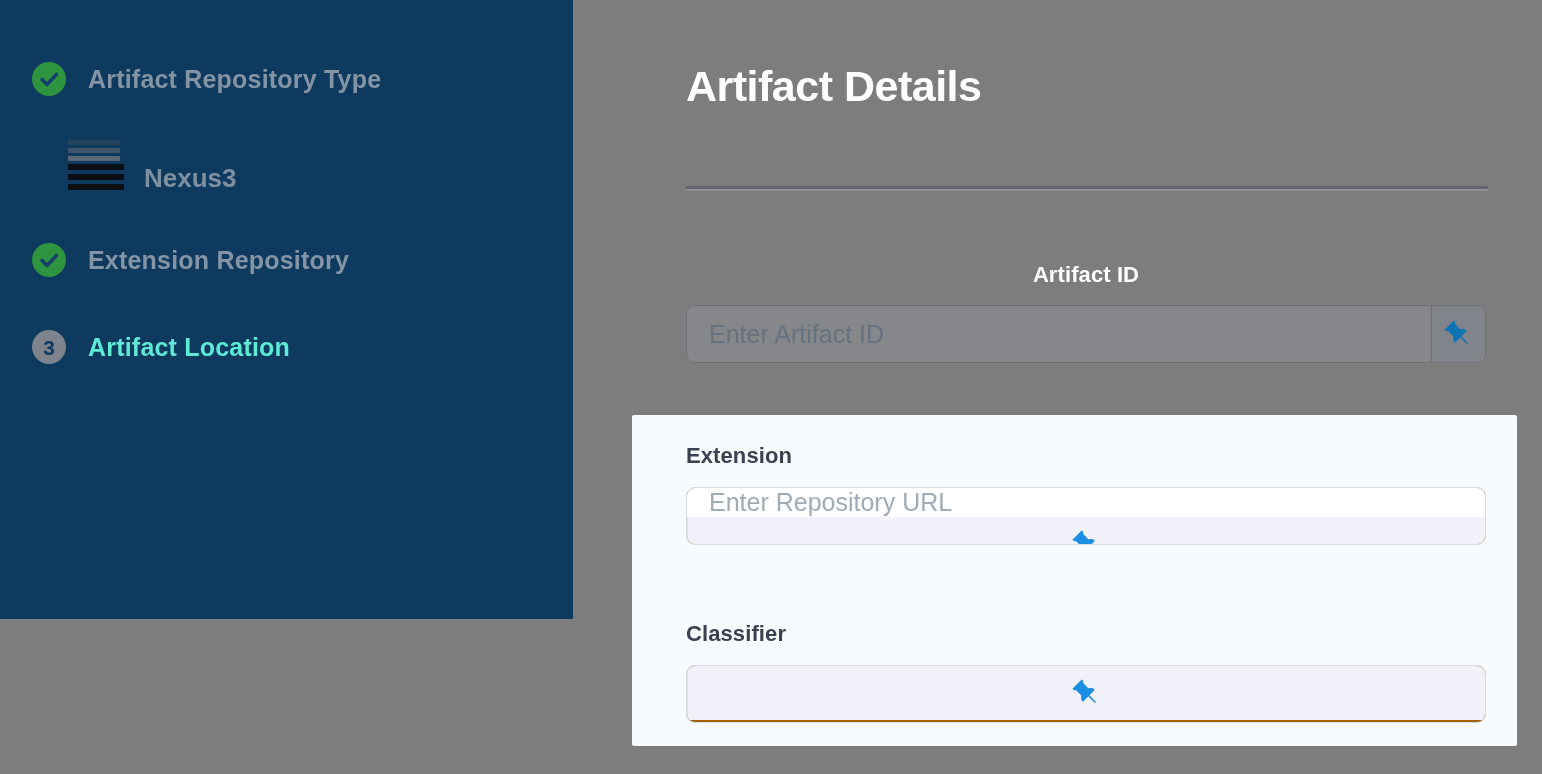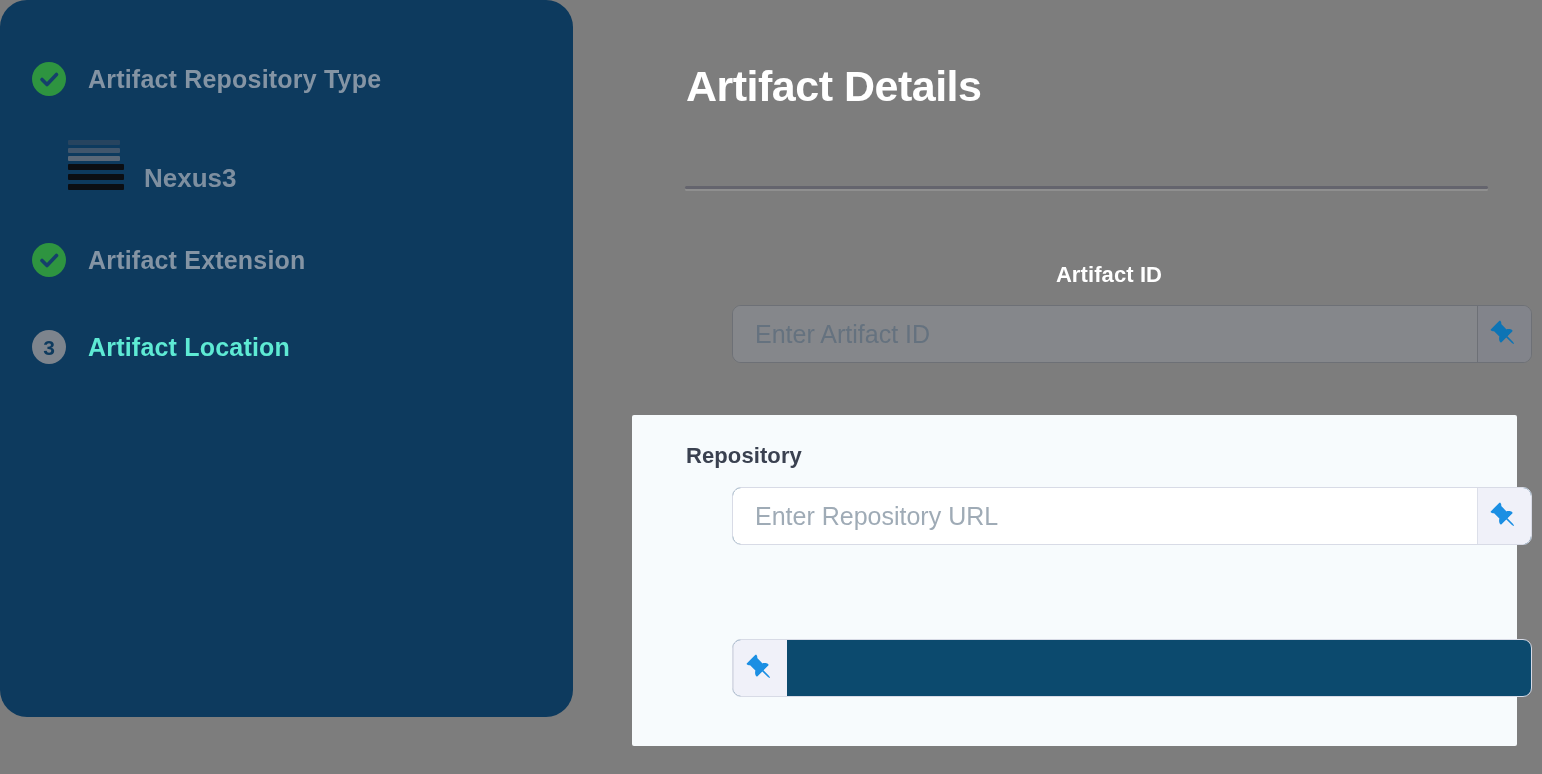--- a/index.html
+++ b/index.html
@@ -10,23 +10,22 @@
     position: relative;
     width: 1542px;
     height: 774px;
     background: #7d7d7d; 
   }
 
   
   .sidebar {
     position: absolute;
     left: 0; top: 0;
-    width: 573px; height: 717px;
+    width: 573px; height: 619px;
     background: #0d3a5e;
-    border-radius: 27px;
   }
   .step {
     position: absolute;
     left: 32px;
     display: flex;
     align-items: center;
     cursor: pointer;
   }
   .step-badge {
     width: 34px; height: 34px;
@@ -102,21 +101,20 @@
     font-weight: 700;
     letter-spacing: 0.1px;
   }
   .input-wrap {
     display: flex;
     align-items: stretch;
     border-radius: 9px;
     overflow: hidden;
     height: 58px;
     width: 800px;
-    margin-left: 46px;
   }
   .input-wrap input {
     flex: 1 1 auto;
     border: none;
     outline: none;
     font-family: "Liberation Sans", sans-serif;
     font-size: 25px;
     padding: 0 0 0 22px;
     min-width: 0;
   }
@@ -150,21 +148,22 @@
     left: 59px; top: 415px; 
     width: 885px; height: 331px;
     background: #f7fbfd;
     border-radius: 2px;
   }
   .hl-field { position: absolute; left: 54px; }
   .hl-field .field-label { color: #3a4150; }
   .hl-field .input-wrap {
     margin-top: 18px;
     border: 1px solid #d8dbe6;
-    background: #0c4a6e;
+    background: #a16207;
+    flex-direction: column;
   }
   .hl-field input { background: #ffffff; color: #22272e; }
   .hl-field input::placeholder { color: #9fabb6; opacity: 1; }
   .hl-field .pin-btn { background: #f0f1f9; border-left: 1px solid #dcdfe9; }
   .hl-field .pin-btn svg { fill: #1b8fe3; }
   .field-extension { top: 28px; }
   .field-classifier { top: 206px; }
 </style>
 </head>
 <body>
@@ -195,21 +194,21 @@
       <span class="substep-label">Nexus3</span>
     </div>
 
     <div class="step step-2">
       <span class="step-badge">
         <svg width="34" height="34" viewBox="0 0 34 34">
           <circle cx="17" cy="17" r="17" fill="#2e9440"></circle>
           <path d="M10 17.5 L15 22.5 L24.5 12.5" fill="none" stroke="#15406b" stroke-width="3.6" stroke-linecap="round" stroke-linejoin="round"></path>
         </svg>
       </span>
-      <span class="step-label">Artifact Extension</span>
+      <span class="step-label">Extension Repository</span>
     </div>
 
     <div class="step step-3">
       <span class="step-badge num-badge">3</span>
       <span class="step-label">Artifact Location</span>
     </div>
 
   </aside>
 
   <main class="content">
@@ -226,32 +225,33 @@
           <svg viewBox="0 0 16 16">
             <path d="M4.146.146A.5.5 0 0 1 4.5 0h7a.5.5 0 0 1 .5.5c0 .68-.342 1.174-.646 1.479-.126.125-.25.224-.354.298v4.431l.078.048c.203.127.476.314.751.555C12.36 7.775 13 8.527 13 9.5a.5.5 0 0 1-.5.5h-4v4.5c0 .276-.224 1.5-.5 1.5s-.5-1.224-.5-1.5V10h-4a.5.5 0 0 1-.5-.5c0-.973.64-1.725 1.17-2.189A5.92 5.92 0 0 1 5 6.708V2.277a2.77 2.77 0 0 1-.354-.298C4.342 1.674 4 1.18 4 .5a.5.5 0 0 1 .146-.354z"></path>
           </svg>
         </button>
       </div>
     </div>
 
     <div class="highlight-box">
 
       <div class="hl-field field-extension">
-        <label class="field-label">Repository</label>
+        <label class="field-label">Extension</label>
         <div class="input-wrap">
           <input type="text" placeholder="Enter Repository URL" style="">
           <button class="pin-btn">
             <svg viewBox="0 0 16 16">
               <path d="M4.146.146A.5.5 0 0 1 4.5 0h7a.5.5 0 0 1 .5.5c0 .68-.342 1.174-.646 1.479-.126.125-.25.224-.354.298v4.431l.078.048c.203.127.476.314.751.555C12.36 7.775 13 8.527 13 9.5a.5.5 0 0 1-.5.5h-4v4.5c0 .276-.224 1.5-.5 1.5s-.5-1.224-.5-1.5V10h-4a.5.5 0 0 1-.5-.5c0-.973.64-1.725 1.17-2.189A5.92 5.92 0 0 1 5 6.708V2.277a2.77 2.77 0 0 1-.354-.298C4.342 1.674 4 1.18 4 .5a.5.5 0 0 1 .146-.354z"></path>
             </svg>
           </button>
         </div>
       </div>
 
       <div class="hl-field field-classifier">
+        <label class="field-label">Classifier</label>
         <div class="input-wrap">
           <button class="pin-btn">
             <svg viewBox="0 0 16 16">
               <path d="M4.146.146A.5.5 0 0 1 4.5 0h7a.5.5 0 0 1 .5.5c0 .68-.342 1.174-.646 1.479-.126.125-.25.224-.354.298v4.431l.078.048c.203.127.476.314.751.555C12.36 7.775 13 8.527 13 9.5a.5.5 0 0 1-.5.5h-4v4.5c0 .276-.224 1.5-.5 1.5s-.5-1.224-.5-1.5V10h-4a.5.5 0 0 1-.5-.5c0-.973.64-1.725 1.17-2.189A5.92 5.92 0 0 1 5 6.708V2.277a2.77 2.77 0 0 1-.354-.298C4.342 1.674 4 1.18 4 .5a.5.5 0 0 1 .146-.354z"></path>
             </svg>
           </button>
         </div>
       </div>
 
     </div>

